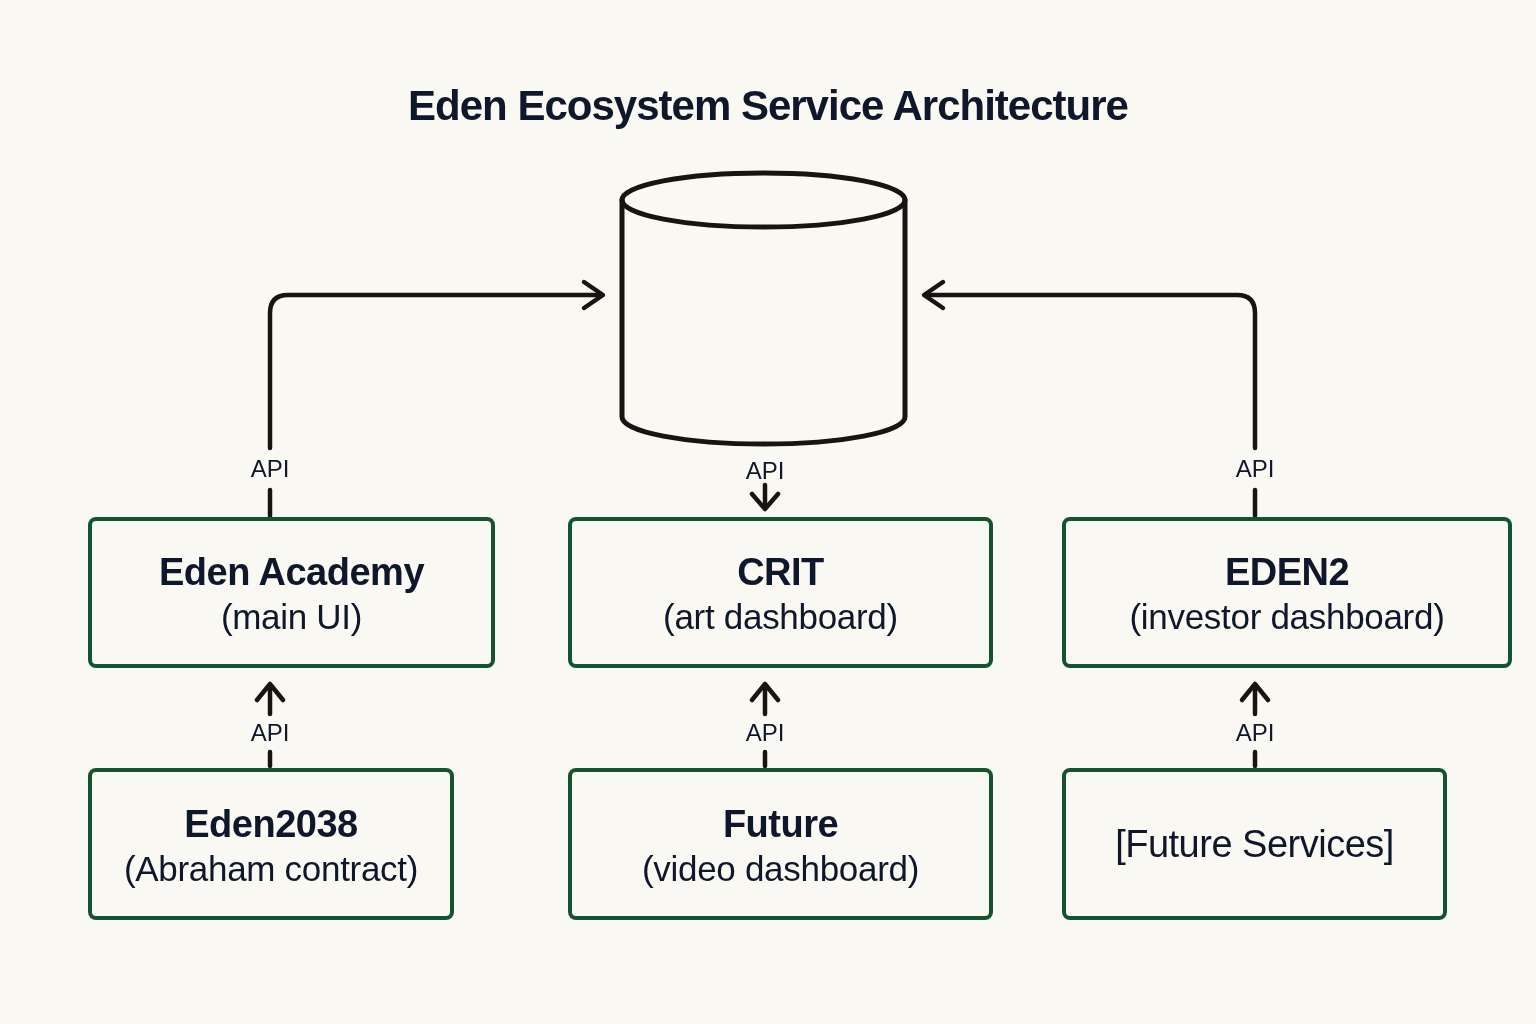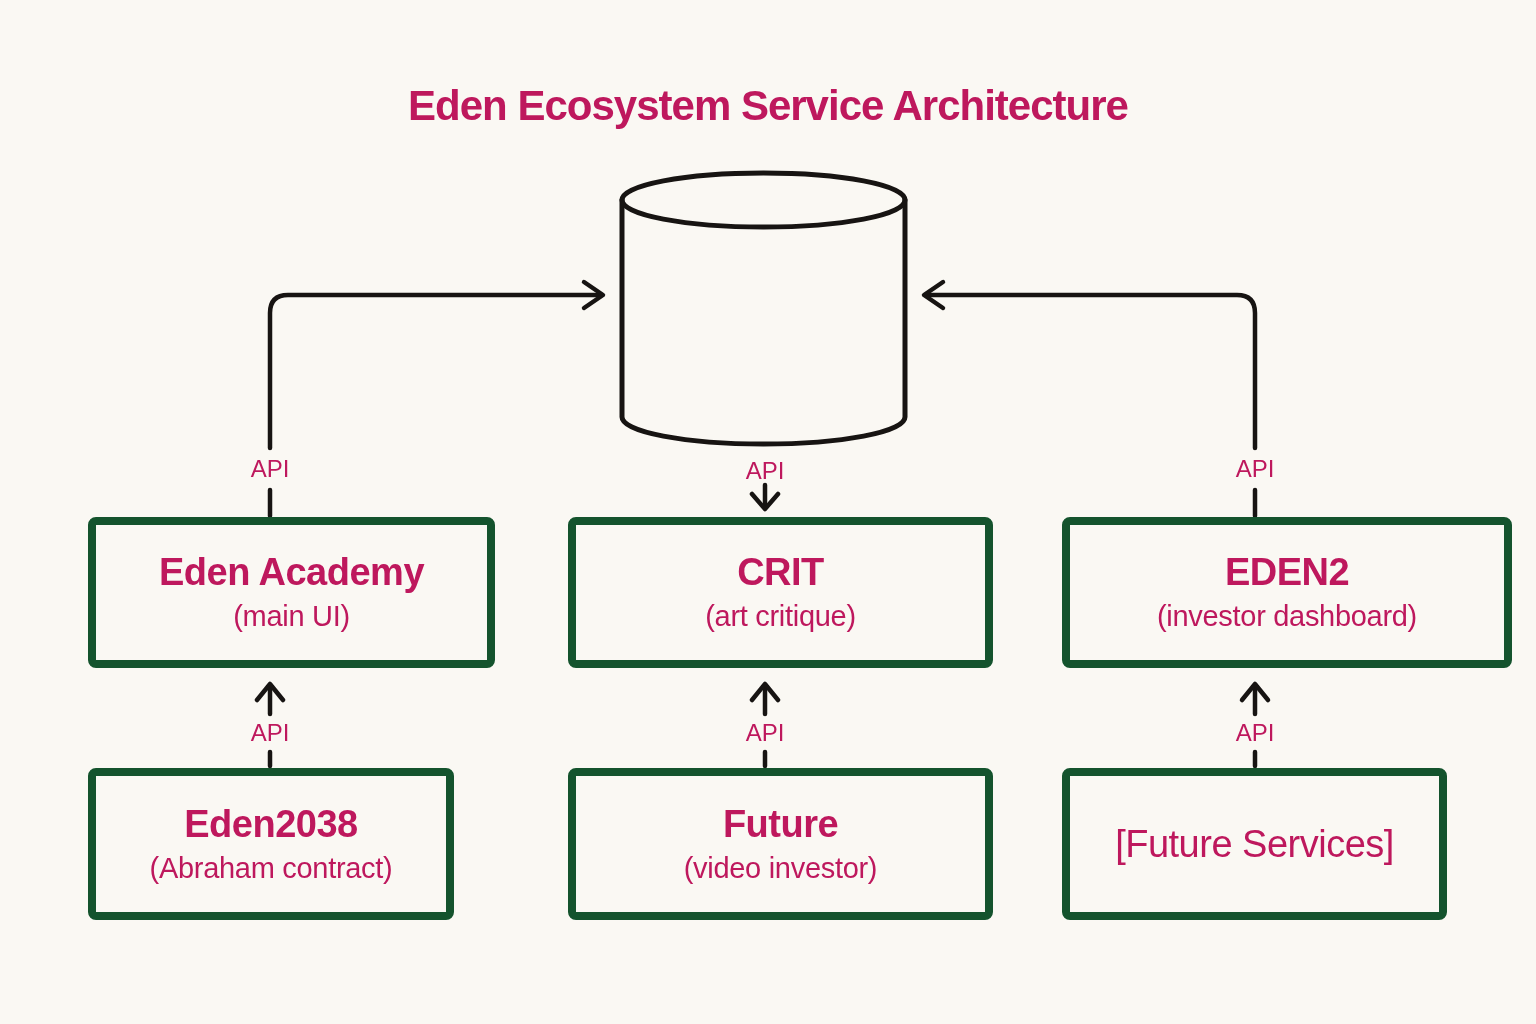--- a/index.html
+++ b/index.html
@@ -6,21 +6,21 @@
     margin: 0;
     padding: 0;
     background: #FAF8F3;
   }
   .canvas {
     position: relative;
     width: 1536px;
     height: 1024px;
     background: #FAF8F3;
     font-family: "Liberation Sans", sans-serif;
-    color: #be185d;
+    color: #0f172a;
     overflow: hidden;
   }
   .title {
     position: absolute;
     left: 0;
     top: 82px;
     width: 1536px;
     text-align: center;
     font-size: 42px;
     font-weight: 700;
@@ -41,38 +41,38 @@
     text-align: center;
     font-size: 38px;
     font-weight: 500;
     line-height: 50px;
     letter-spacing: -0.5px;
   }
   .registry-text div { white-space: nowrap; }
   .box {
     position: absolute;
     box-sizing: border-box;
-    border: 8px solid #14532d;
+    border: 4px solid #14532d;
     border-radius: 8px;
     background: #FAF8F3;
     display: flex;
     flex-direction: column;
     align-items: center;
     justify-content: center;
     text-align: center;
   }
   .box .name {
     font-size: 38px;
     font-weight: 600;
     line-height: 48px;
     letter-spacing: -0.5px;
     white-space: nowrap;
   }
   .box .sub {
-    font-size: 29px;
+    font-size: 35px;
     font-weight: 400;
     line-height: 41px;
     letter-spacing: -0.3px;
     white-space: nowrap;
   }
   .box.light .name { font-weight: 500; }
   
   .b-academy { left: 88px;  top: 517px; width: 407px; height: 151px; }
   .b-crit    { left: 568px; top: 517px; width: 425px; height: 151px; }
   .b-eden2   { left: 1062px;top: 517px; width: 450px; height: 151px; }
@@ -132,34 +132,34 @@
     </g>
   </svg>
 
 
   <div class="box b-academy">
     <div class="name">Eden Academy</div>
     <div class="sub">(main UI)</div>
   </div>
   <div class="box b-crit">
     <div class="name">CRIT</div>
-    <div class="sub">(art critique)</div>
+    <div class="sub">(art dashboard)</div>
   </div>
   <div class="box b-eden2">
     <div class="name">EDEN2</div>
     <div class="sub">(investor dashboard)</div>
   </div>
 
   <div class="box b-2038">
     <div class="name">Eden2038</div>
     <div class="sub">(Abraham contract)</div>
   </div>
   <div class="box b-miyomi">
     <div class="name">Future</div>
-    <div class="sub">(video investor)</div>
+    <div class="sub">(video dashboard)</div>
   </div>
   <div class="box b-future light">
     <div class="name">[Future Services]</div>
     <div class="sub"></div>
   </div>
 
   <div class="api api-1">API</div>
   <div class="api api-2">API</div>
   <div class="api api-3">API</div>
   <div class="api api-4">API</div>

